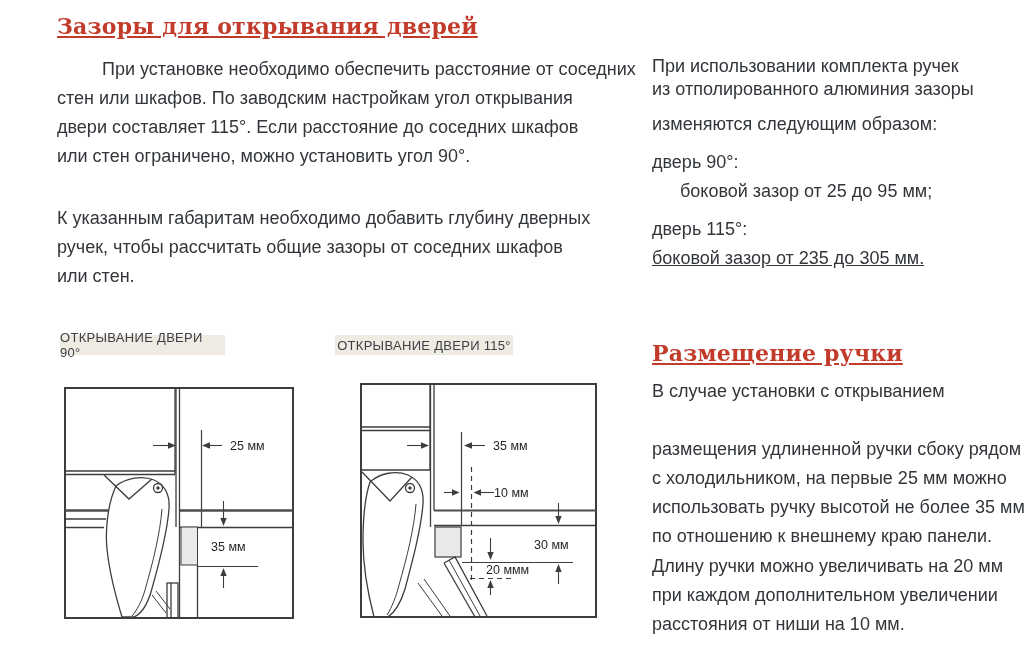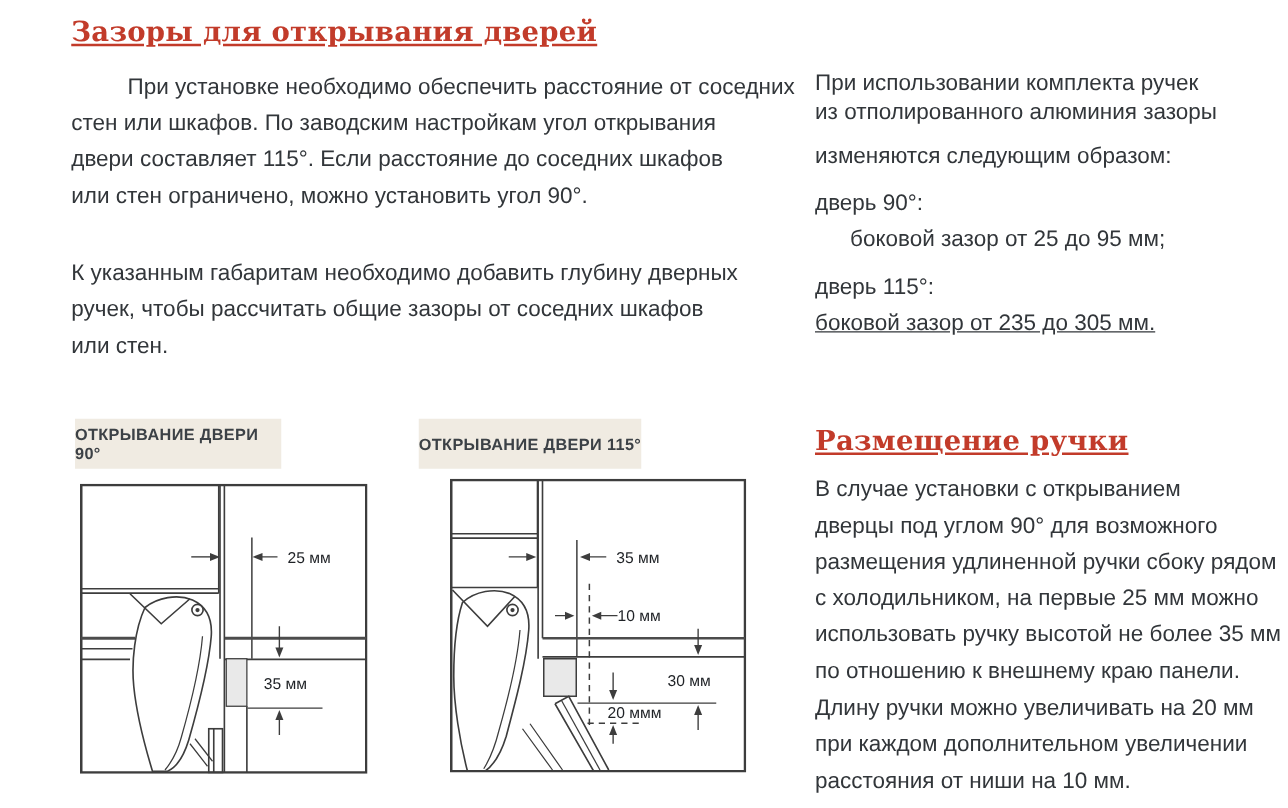--- a/index.html
+++ b/index.html
@@ -3,22 +3,22 @@
 <meta charset="utf-8">
 <style>
   html,body{margin:0;padding:0;background:#ffffff;}
   .page{position:relative;width:1030px;height:646px;background:#ffffff;overflow:hidden;
         font-family:"Liberation Sans",sans-serif;color:#32363a;}
   .abs{position:absolute;white-space:nowrap;}
   .h-serif{font-family:"DejaVu Serif","Liberation Serif",serif;font-weight:700;
            font-size:22px;color:#c23b2a;letter-spacing:.2px;text-decoration:underline;}
   .body-line{font-size:18px;line-height:29px;color:#32363a;}
   .bold{font-weight:700;}
-  .badge{position:absolute;height:40px;background:#f0ebe2;color:#3c4146;
-         font-size:13px;font-weight:700;letter-spacing:.3px;
+  .badge{position:absolute;height:20px;background:#f0ebe2;color:#3c4146;
+         font-size:13px;font-weight:400;letter-spacing:.3px;
          display:flex;align-items:center;justify-content:center;}
   svg text{font-family:"Liberation Sans",sans-serif;font-size:12.5px;fill:#1f2226;}
   .stroke{stroke:#3d3d3d;fill:none;stroke-width:1.3;}
 </style>
 </head>
 <body>
 
 <div class="page">
 
   <div class="abs h-serif" style="left:57px;top:13px;">Зазоры для открывания дверей</div>
@@ -150,21 +150,20 @@
 
   <div class="abs body-line" style="left:652px;top:148px;">дверь 90°:</div>
   <div class="abs body-line" style="left:652px;top:177px;margin-left:28px;">боковой зазор от 25 до 95 мм;</div>
 
   <div class="abs body-line" style="left:652px;top:215px;">дверь 115°:</div>
   <div class="abs body-line" style="left:652px;top:244px;text-decoration:underline;">боковой зазор от 235 до 305 мм.</div>
 
   <div class="abs h-serif" style="left:652px;top:340px;">Размещение ручки</div>
 
   <div class="abs body-line" style="left:652px;top:377px;text-align:center;">В случае установки с открыванием</div>
-  <div class="abs body-line" style="left:652px;top:406px;">дверцы под углом 90° для возможного</div>
   <div class="abs body-line" style="left:652px;top:435px;">размещения удлиненной ручки сбоку рядом</div>
   <div class="abs body-line" style="left:652px;top:464px;">с холодильником, на первые 25 мм можно</div>
   <div class="abs body-line" style="left:652px;top:493px;">использовать ручку высотой не более 35 мм</div>
   <div class="abs body-line" style="left:652px;top:522px;">по отношению к внешнему краю панели.</div>
 
   <div class="abs body-line" style="left:652px;top:552px;">Длину ручки можно увеличивать на 20 мм</div>
   <div class="abs body-line" style="left:652px;top:581px;">при каждом дополнительном увеличении</div>
   <div class="abs body-line" style="left:652px;top:610px;">расстояния от ниши на 10 мм.</div>
 
 </div>

